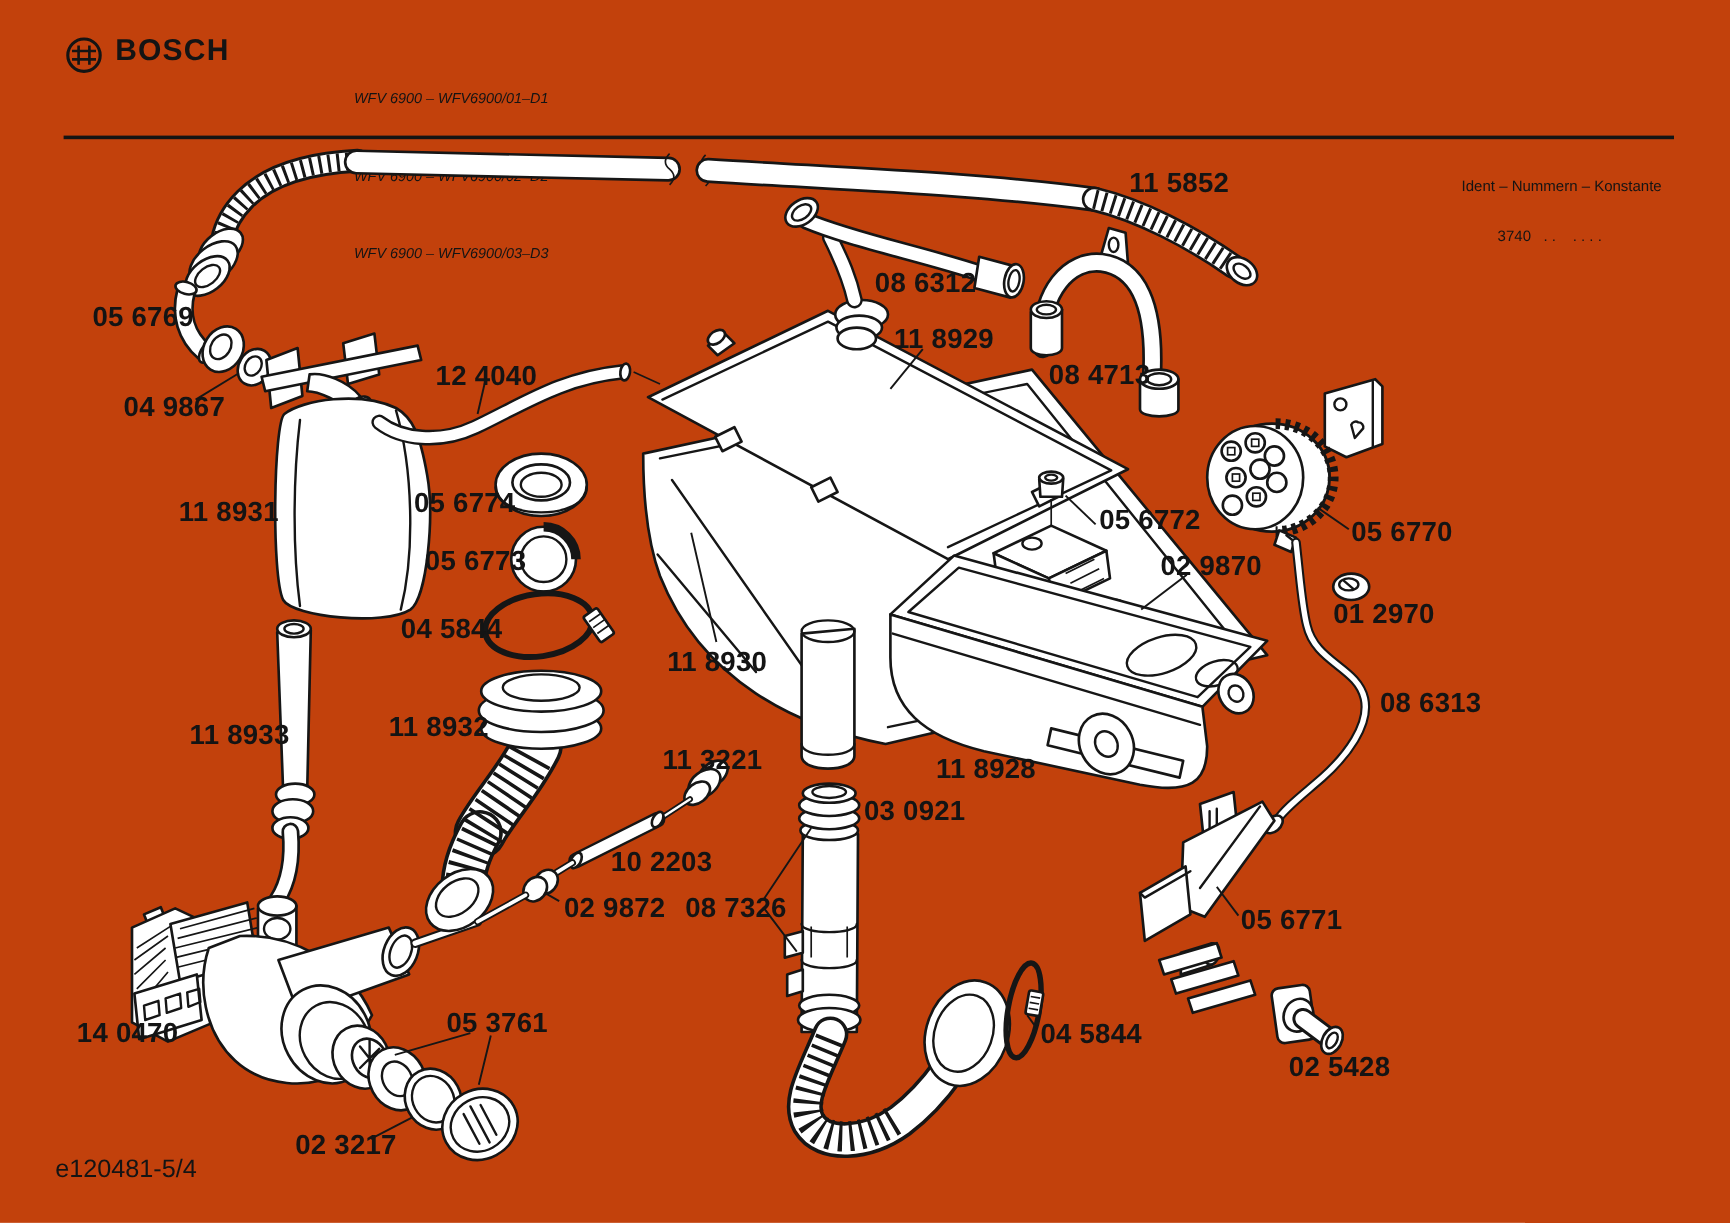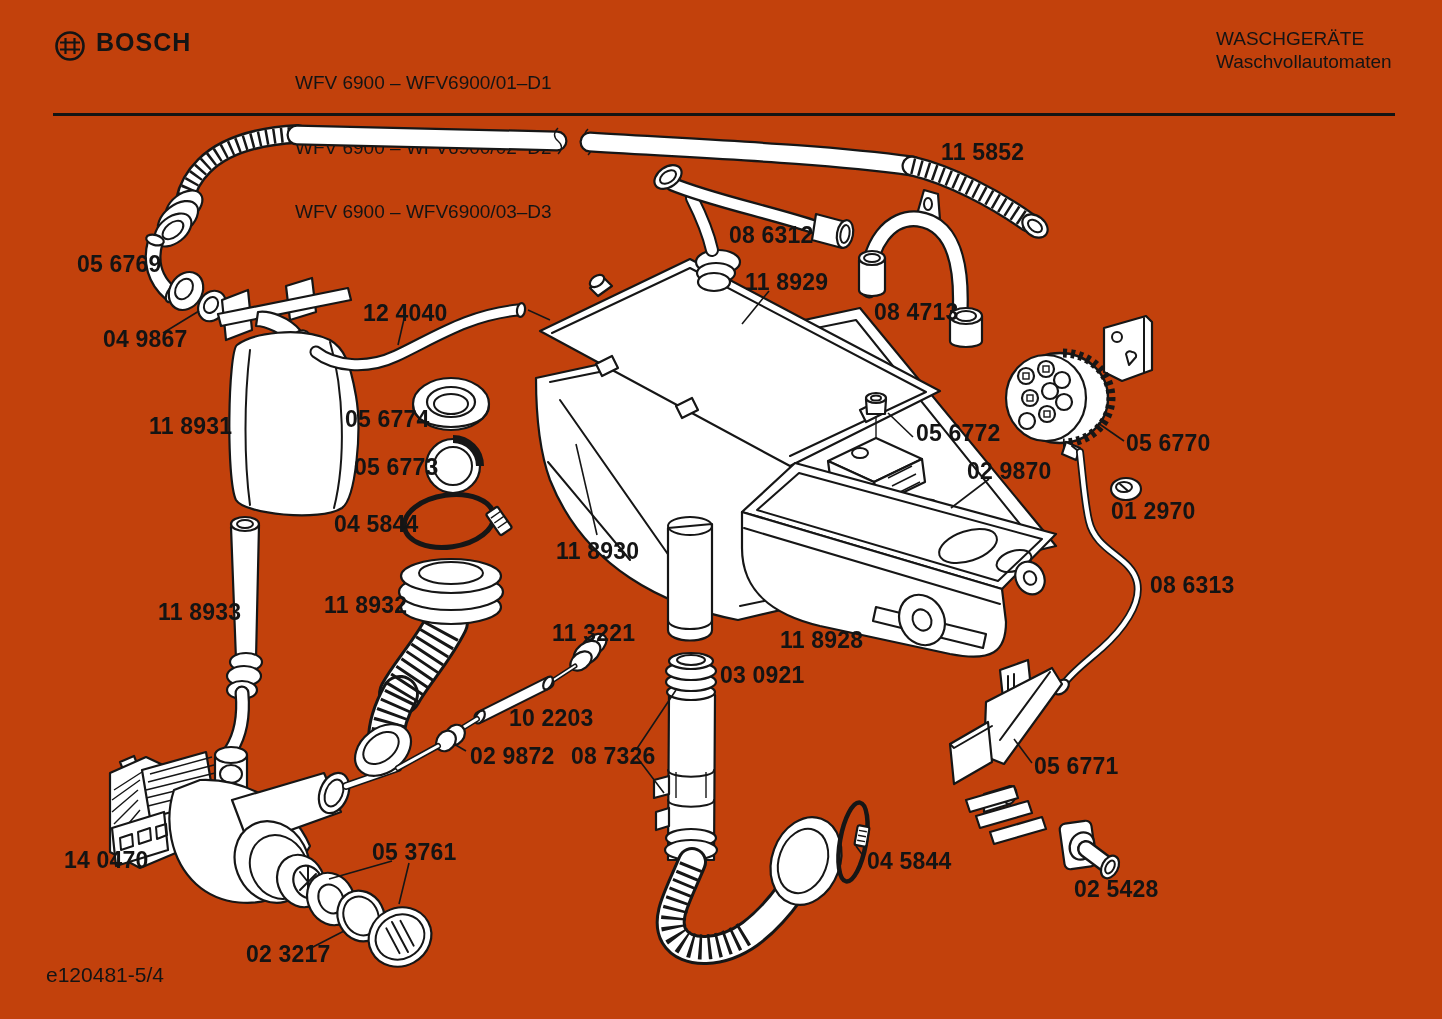--- a/index.html
+++ b/index.html
@@ -1,20 +1,20 @@
 <!DOCTYPE html>
 <html><head>
 <meta charset="utf-8">
 <style>
   html,body{margin:0;padding:0;}
   .page{position:relative;width:1442px;height:1019px;background:#c2410c;overflow:hidden;
         font-family:"Liberation Sans",sans-serif;color:#141414;}
   .brand{position:absolute;left:96px;top:28px;font-size:25px;font-weight:900;letter-spacing:1px;}
   .logo{position:absolute;left:52px;top:28px;}
-  .models{position:absolute;left:295px;top:29px;font-size:19px;line-height:21.5px;white-space:pre;}
+  .models{position:absolute;left:295px;top:29px;font-size:12px;line-height:21.5px;white-space:pre;font-style:italic;}
   .catblock{position:absolute;left:1216px;top:28px;font-size:19px;line-height:22.5px;}
   .rule{position:absolute;left:53px;top:113px;width:1342px;height:3px;background:#141414;}
   .identblock{position:absolute;left:1218px;top:120px;font-size:12.5px;line-height:14px;white-space:pre;}
   .identblock .val{padding-left:30px;}
   .part-label{position:absolute;font-size:23px;font-weight:700;letter-spacing:.2px;white-space:nowrap;}
   .drawing-number{position:absolute;left:46px;top:963px;font-size:21px;}
   svg.art{position:absolute;left:0;top:0;}
   .ln{fill:none;stroke:#161616;stroke-width:2;stroke-linecap:round;stroke-linejoin:round;}
   .thin{fill:none;stroke:#161616;stroke-width:1.4;}
   .wfill{fill:#fff;stroke:#161616;stroke-width:2.2;stroke-linejoin:round;}
@@ -33,25 +33,25 @@
       <circle cx="0" cy="0" r="13.5" fill="none" stroke="#141414" stroke-width="2.6"></circle>
       <path d="M-4.5,-8 V8 M4.5,-8 V8 M-10,-3.5 H10 M-10,3.5 H10" stroke="#141414" stroke-width="2.2" fill="none"></path>
     </svg>
   </div>
   <div class="brand">BOSCH</div>
   <div class="models">
     <div>WFV 6900 – WFV6900/01–D1</div>
     <div>WFV 6900 – WFV6900/02–D2</div>
     <div>WFV 6900 – WFV6900/03–D3</div>
   </div>
-  <div class="catblock">
-    <div>WASCHGERÄTE</div>
-    <div>Waschvollautomaten</div>
+  <div class="rule"></div>
+  <div class="identblock">
+    <div>Ident – Nummern – Konstante</div>
+    <div class="val">3740   . .    . . . .</div>
   </div>
-  <div class="rule"></div>
 
   <svg class="art" width="1442" height="1019" viewBox="0 0 1442 1019">
 
     <g>
       <path class="to" stroke-width="20" d="M298,134 C258,136 224,146 204,166 C192,178 187,190 185,200"></path>
       <path class="ti" stroke-width="15" d="M298,134 C258,136 224,146 204,166 C192,178 187,190 185,200"></path>
       <path class="corr" stroke-width="15" stroke-dasharray="2.5,5" d="M298,134 C258,136 224,146 204,166 C192,178 187,190 185,200"></path>
       <ellipse class="wfill" cx="184" cy="207" rx="21" ry="13" transform="rotate(-38 184 207)"></ellipse>
       <ellipse class="wfill" cx="178" cy="219" rx="23" ry="14" transform="rotate(-38 178 219)"></ellipse>
       <ellipse class="wfill" cx="173" cy="230" rx="21" ry="13" transform="rotate(-38 173 230)"></ellipse>

